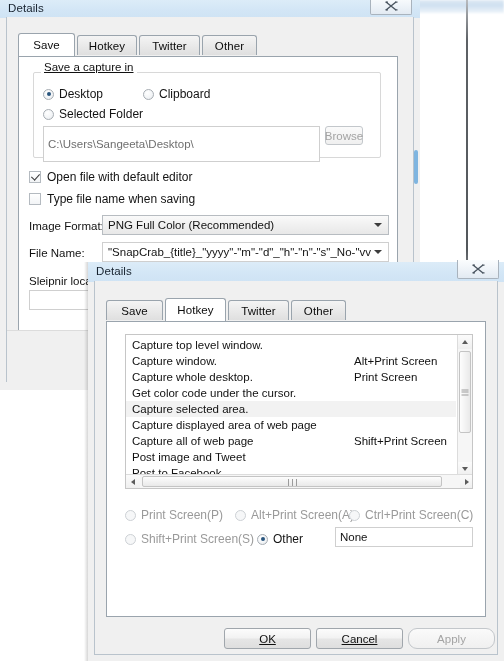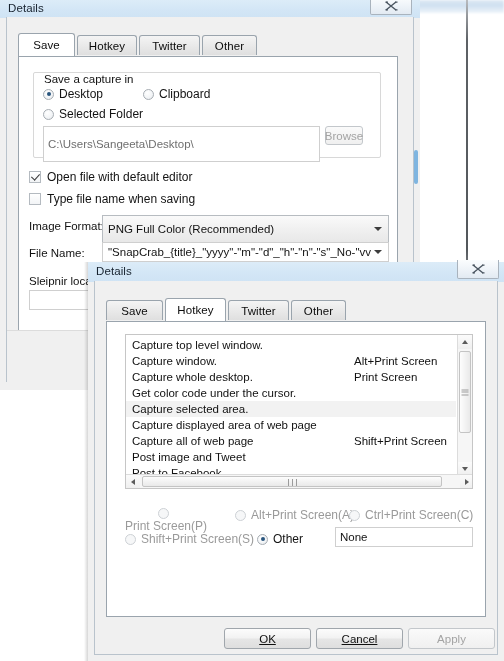--- a/index.html
+++ b/index.html
@@ -352,21 +352,21 @@
           <span>Twitter</span>
         </div>
       <div class="tab" style="left:184px;width:55px;">
           <span>Other</span>
         </div>
     </div>
 
     <div class="tabpanel" style="left:18px; top:56px; width:380px; height:305px;">
 
       <div class="groupbox" style="left:14px; top:15px; width:348px; height:86px;"></div>
-      <div class="group-legend" style="left:22px; top:16px;">Save a capture in</div>
+      <div class="group-legend" style="left:22px; top:4px;text-decoration:underline;">Save a capture in</div>
 
       <div class="radio-row" style="left:24px; top:30px;">
         <span class="radio-dot checked"></span>
         <span class="ctl-label">Desktop</span>
       </div>
       <div class="radio-row" style="left:124px; top:30px;">
         <span class="radio-dot"></span>
         <span class="ctl-label">Clipboard</span>
       </div>
       <div class="radio-row" style="left:24px; top:50px;">
@@ -380,21 +380,21 @@
       <div class="check-row" style="left:10px; top:113px;">
         <span class="cb-box checked"></span>
         <span class="ctl-label">Open file with default editor</span>
       </div>
       <div class="check-row" style="left:10px; top:135px;">
         <span class="cb-box"></span>
         <span class="ctl-label">Type file name when saving</span>
       </div>
 
       <div class="inline-label" style="left:10px; top:163px;">Image Format:</div>
-      <div class="combo" style="left:83px; top:158px; width:287px; height:28px;">
+      <div class="combo" style="left:83px; top:158px; width:287px; height:20px;">
         <span>PNG Full Color (Recommended)</span>
         <span class="combo-arrow"></span>
       </div>
 
       <div class="inline-label" style="left:10px; top:190px;">File Name:</div>
       <div class="combo white" style="left:83px; top:185px; width:287px; height:20px;">
         <span>"SnapCrab_{title}_"yyyy"-"m"-"d"_"h"-"n"-"s"_No-"vv</span>
         <span class="combo-arrow"></span>
       </div>
 
@@ -476,21 +476,21 @@
             </div>
           <div class="hthumb" style="left:16px; width:300px;">
             <span class="grip-h"><i></i><i></i><i></i></span>
           </div>
           <div class="arrow-right">
               <span class="tri-rt"></span>
             </div>
         </div>
       </div>
 
-      <div class="radio-row" style="left:18px; top:186px;flex-direction:column;">
+      <div class="radio-row" style="left:18px; top:186px;">
         <span class="radio-dot disabled"></span>
         <span class="ctl-label dim">Print Screen(P)</span>
       </div>
       <div class="radio-row" style="left:128px; top:186px;">
         <span class="radio-dot disabled"></span>
         <span class="ctl-label dim">Alt+Print Screen(A)</span>
       </div>
       <div class="radio-row" style="left:242px; top:186px;">
         <span class="radio-dot disabled"></span>
         <span class="ctl-label dim">Ctrl+Print Screen(C)</span>
@@ -505,15 +505,15 @@
         <span class="ctl-label">Other</span>
       </div>
 
       <div class="textbox strong" style="left:228px; top:205px; width:138px; height:20px;">None</div>
     </div>
 
   </div>
 
   <div class="btn" style="left:224px; top:628px; width:87px; height:21px;text-decoration:underline;">OK</div>
   <div class="btn" style="left:316px; top:628px; width:87px; height:21px;text-decoration:underline;">Cancel</div>
-  <div class="btn disabled" style="left:408px; top:628px; width:87px; height:21px;">Apply</div>
+  <div class="btn disabled" style="left:408px; top:628px; width:87px; height:21px;border-radius:9px;">Apply</div>
 
 </div>
 
 </body></html>

